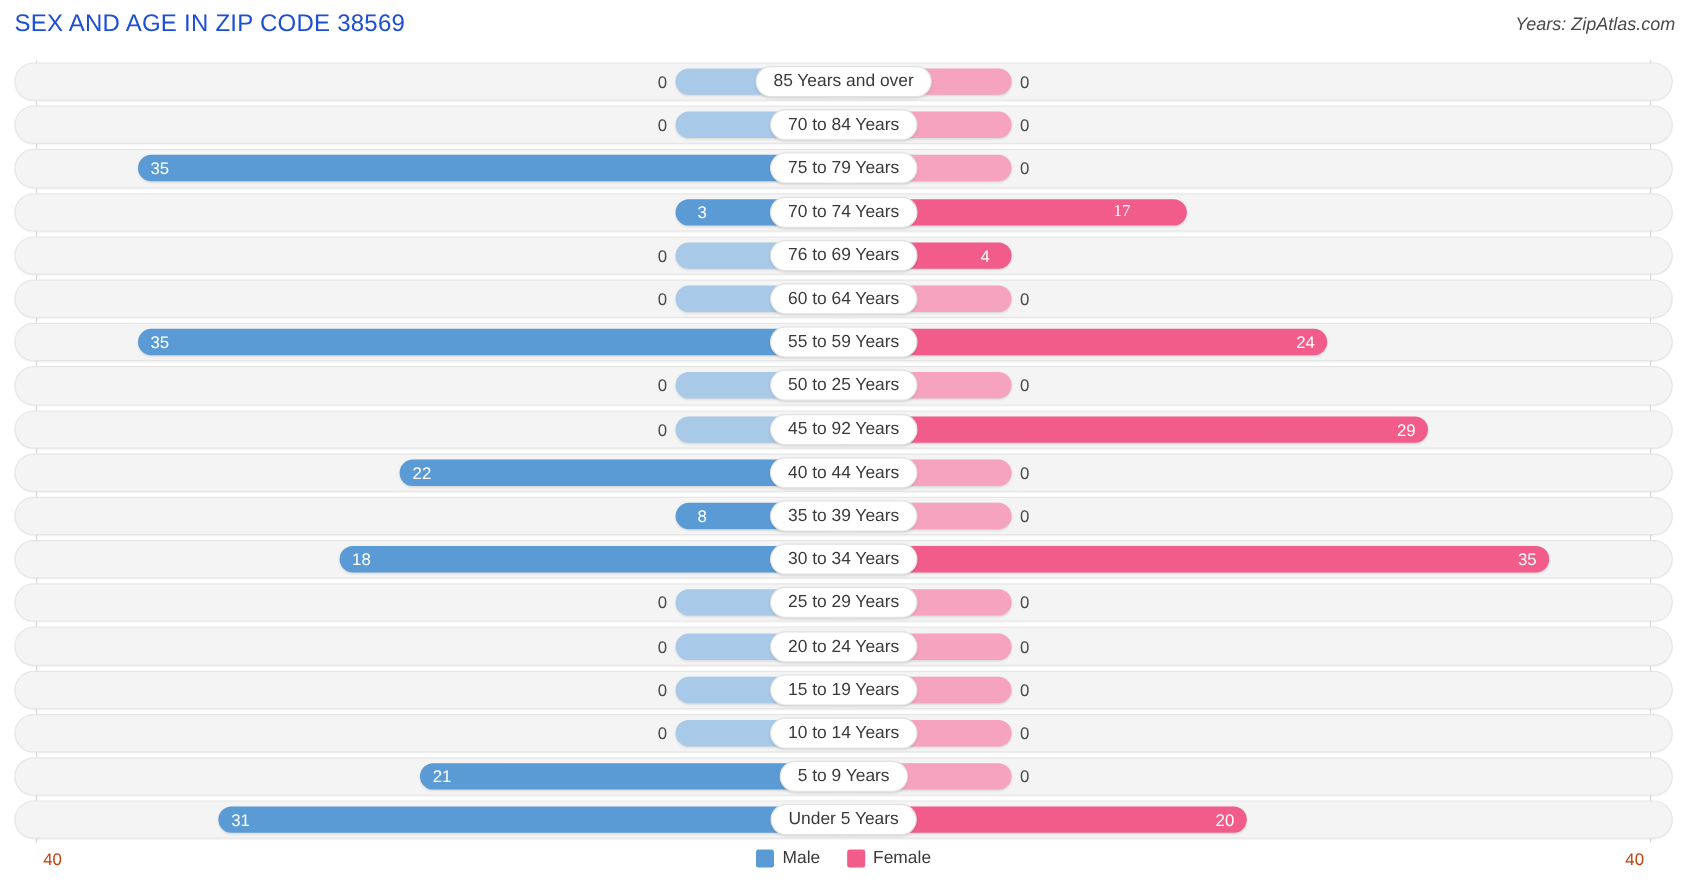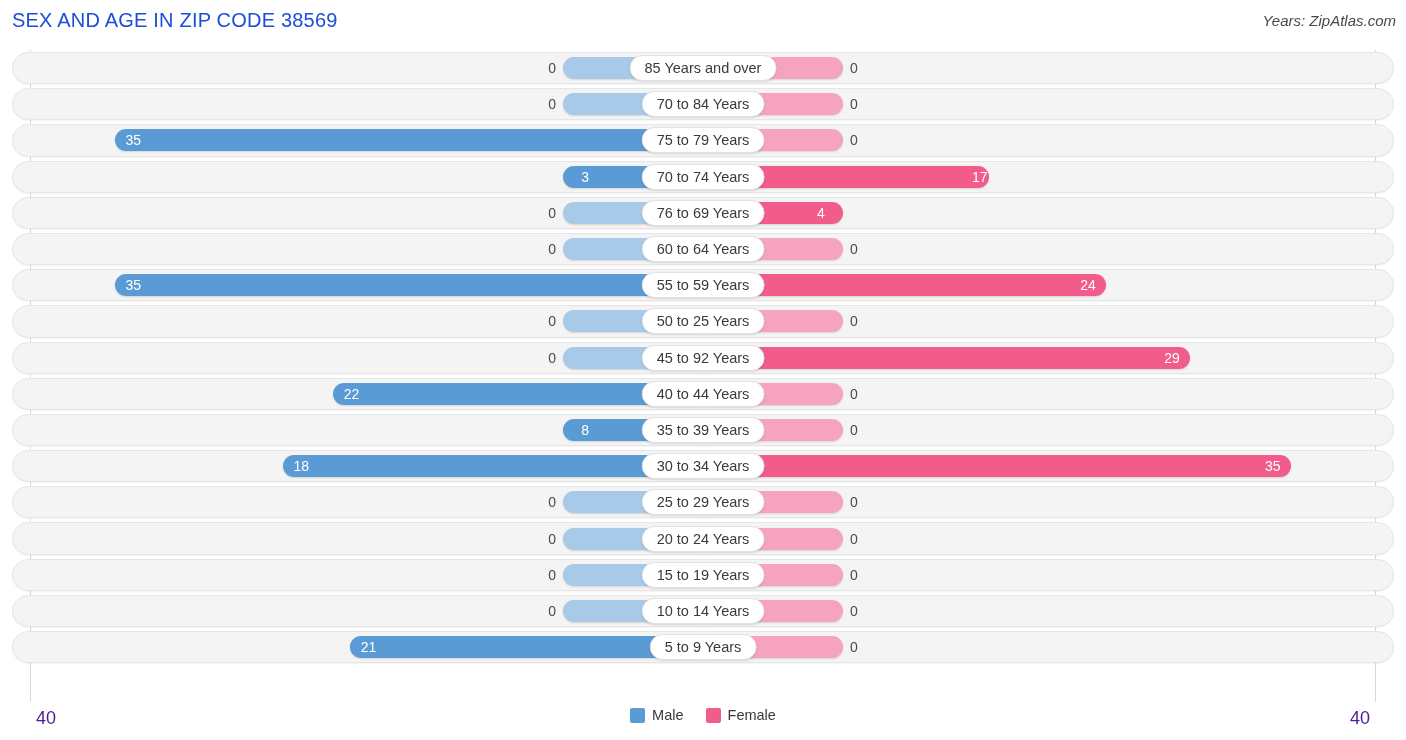--- a/index.html
+++ b/index.html
@@ -132,22 +132,22 @@
   
   .footer {
     position: absolute;
     left: 0; top: 702px;
     width: 1406px;
     height: 38px;
   }
   .axis-tick {
     position: absolute;
     top: 6px;
-    font-size: 18px;
-    color: #4c1d95;
+    font-size: 14px;
+    color: #c2410c;
   }
   .axis-tick.left  { left: 36px; }
   .axis-tick.right { right: 36px; }
 
   .legend {
     position: absolute;
     left: 0; right: 0;
     top: 5px;
     display: flex;
     justify-content: center;
@@ -203,21 +203,21 @@
           <div class="val inside" style="right: 1265px;">35</div>
           <div class="bar female" style="width: 140px; background: rgb(246, 163, 192);"></div>
           <div class="val outside" style="left: 850px;">0</div>
           <div class="cat-pill">75 to 79 Years</div>
         </div>
         <div class="row">
           <div class="row-track"></div>
           <div class="bar male" style="width: 140px; background: rgb(91, 155, 213);"></div>
           <div class="val inside" style="right: 817px;">3</div>
           <div class="bar female" style="width: 285.6px; background: rgb(242, 92, 138);"></div>
-          <div class="val inside" style="left: 972px;">17</div>
+          <div class="val inside" style="left: 928px; font-family: Liberation Serif, serif;">17</div>
           <div class="cat-pill">70 to 74 Years</div>
         </div>
         <div class="row">
           <div class="row-track"></div>
           <div class="bar male" style="width: 140px; background: rgb(168, 201, 232);"></div>
           <div class="val outside" style="right: 850px;">0</div>
           <div class="bar female" style="width: 140px; background: rgb(242, 92, 138);"></div>
           <div class="val inside" style="left: 817px;">4</div>
           <div class="cat-pill">76 to 69 Years</div>
         </div>
@@ -309,20 +309,28 @@
           <div class="val outside" style="left: 850px;">0</div>
           <div class="cat-pill">10 to 14 Years</div>
         </div>
         <div class="row">
           <div class="row-track"></div>
           <div class="bar male" style="width: 352.8px; background: rgb(91, 155, 213);"></div>
           <div class="val inside" style="right: 1029.8px;">21</div>
           <div class="bar female" style="width: 140px; background: rgb(246, 163, 192);"></div>
           <div class="val outside" style="left: 850px;">0</div>
           <div class="cat-pill">5 to 9 Years</div>
+        </div>
+        <div class="row">
+          <div class="row-track"></div>
+          <div class="bar male" style="width: 520.8px; background: rgb(91, 155, 213);"></div>
+          <div class="val inside" style="right: 1197.8px;">31</div>
+          <div class="bar female" style="width: 336px; background: rgb(242, 92, 138);"></div>
+          <div class="val inside" style="left: 1013px;">20</div>
+          <div class="cat-pill">Under 5 Years</div>
         </div>
       </div>
   </div>
 
   <div class="footer">
     <div class="axis-tick left">40</div>
     <div class="axis-tick right">40</div>
     <div class="legend" id="legend-container">
         <div class="legend-item">
           <span class="legend-swatch" style="background: rgb(91, 155, 213);"></span>

